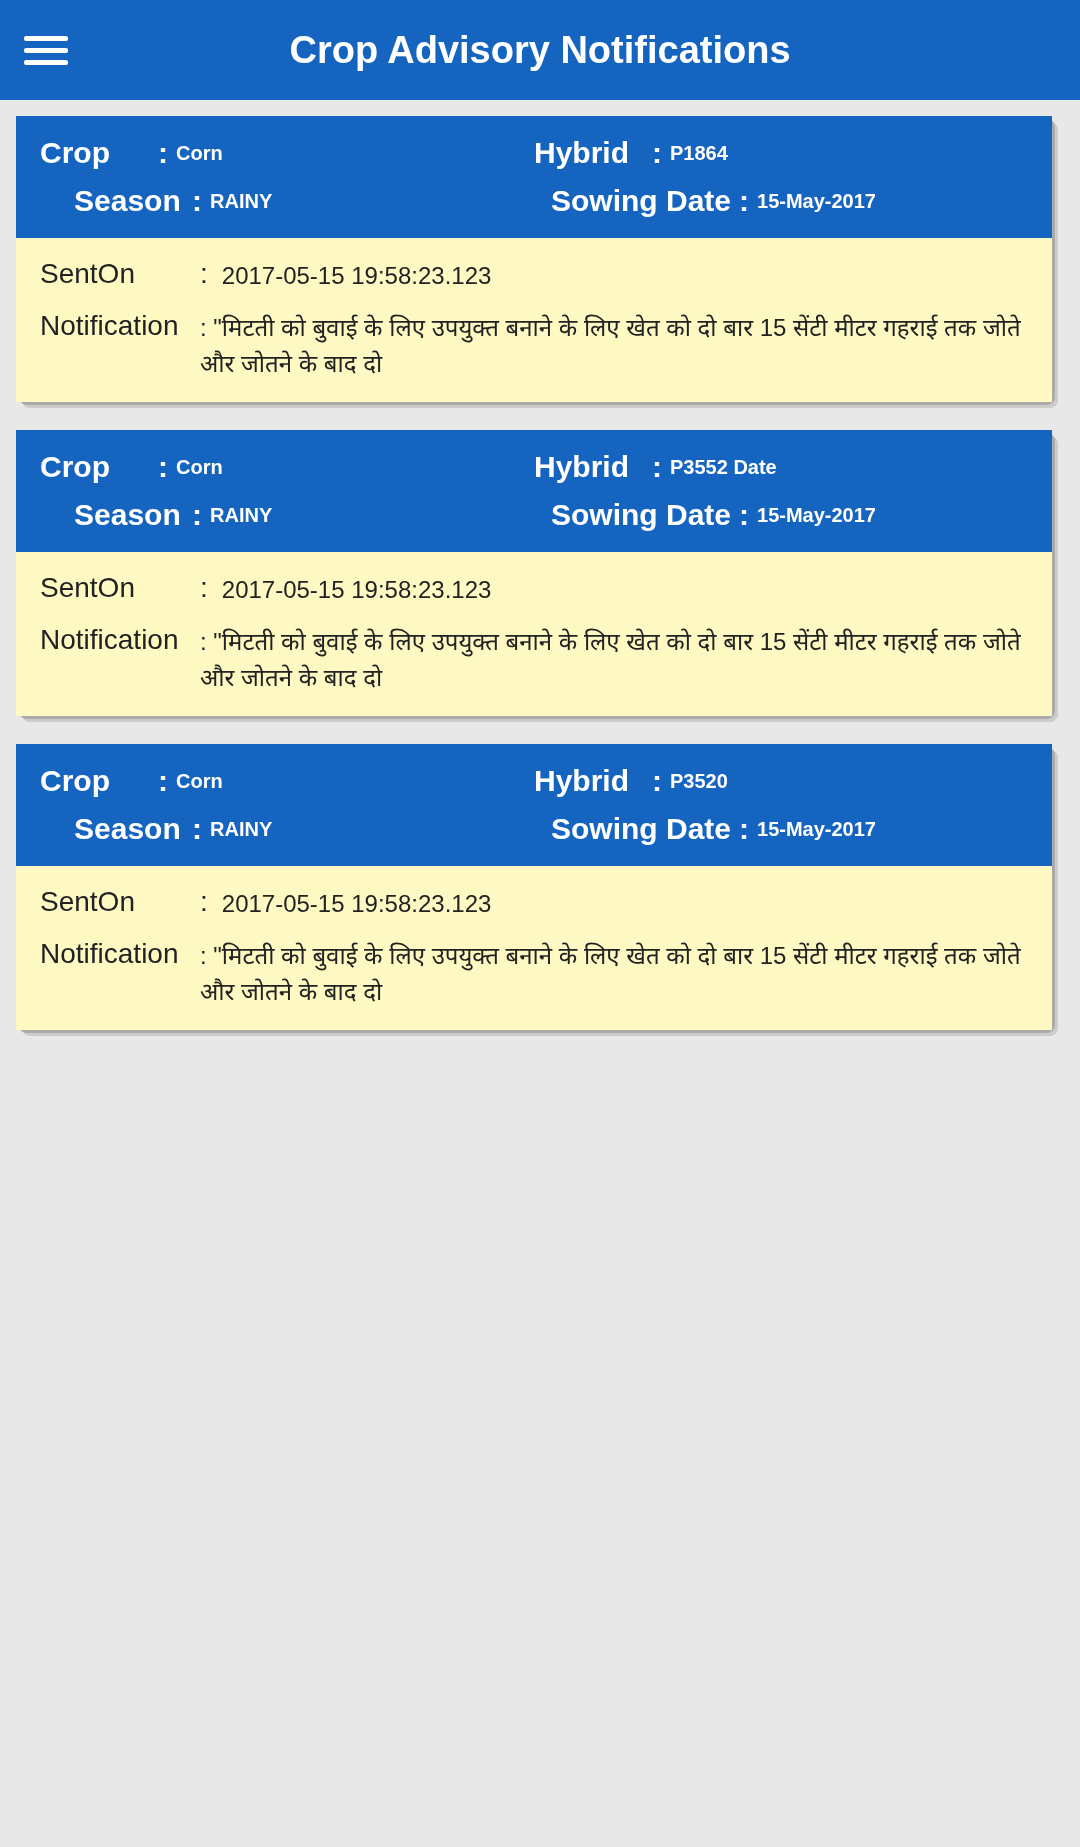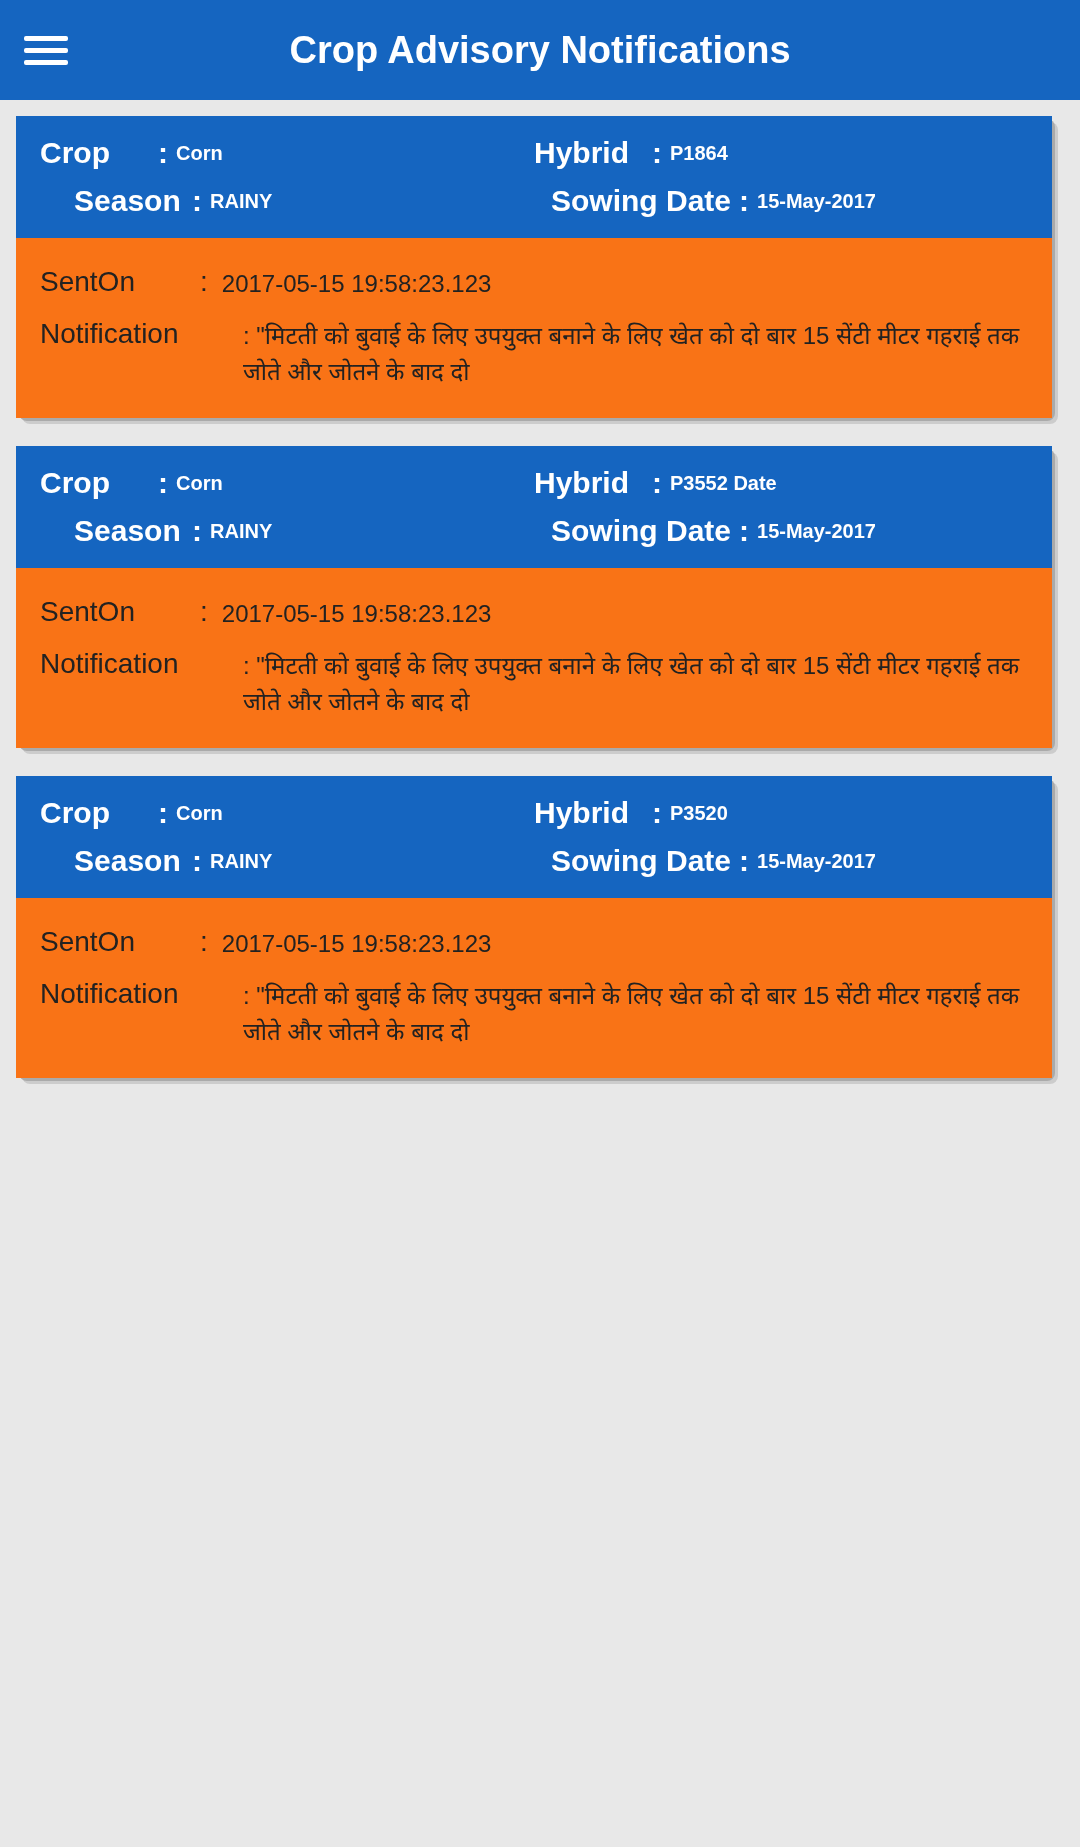--- a/index.html
+++ b/index.html
@@ -104,33 +104,32 @@
       font-weight: bold;
     }
 
     .header-field-value {
       color: white;
       font-size: 20px;
       font-weight: bold;
     }
 
     .card-body {
-      padding: 28px 24px;
-      background-color: #f97316;
+      padding: 20px 24px;
+      background-color: #fef9c3;
     }
 
     .body-row {
       display: flex;
       align-items: flex-start;
       margin-bottom: 16px;
     }
 
     .body-row:last-child {
       margin-bottom: 0;
-      gap: 43px;
     }
 
     .body-label {
       font-size: 28px;
       color: #222;
       min-width: 160px;
       font-weight: normal;
     }
 
     .body-separator {

